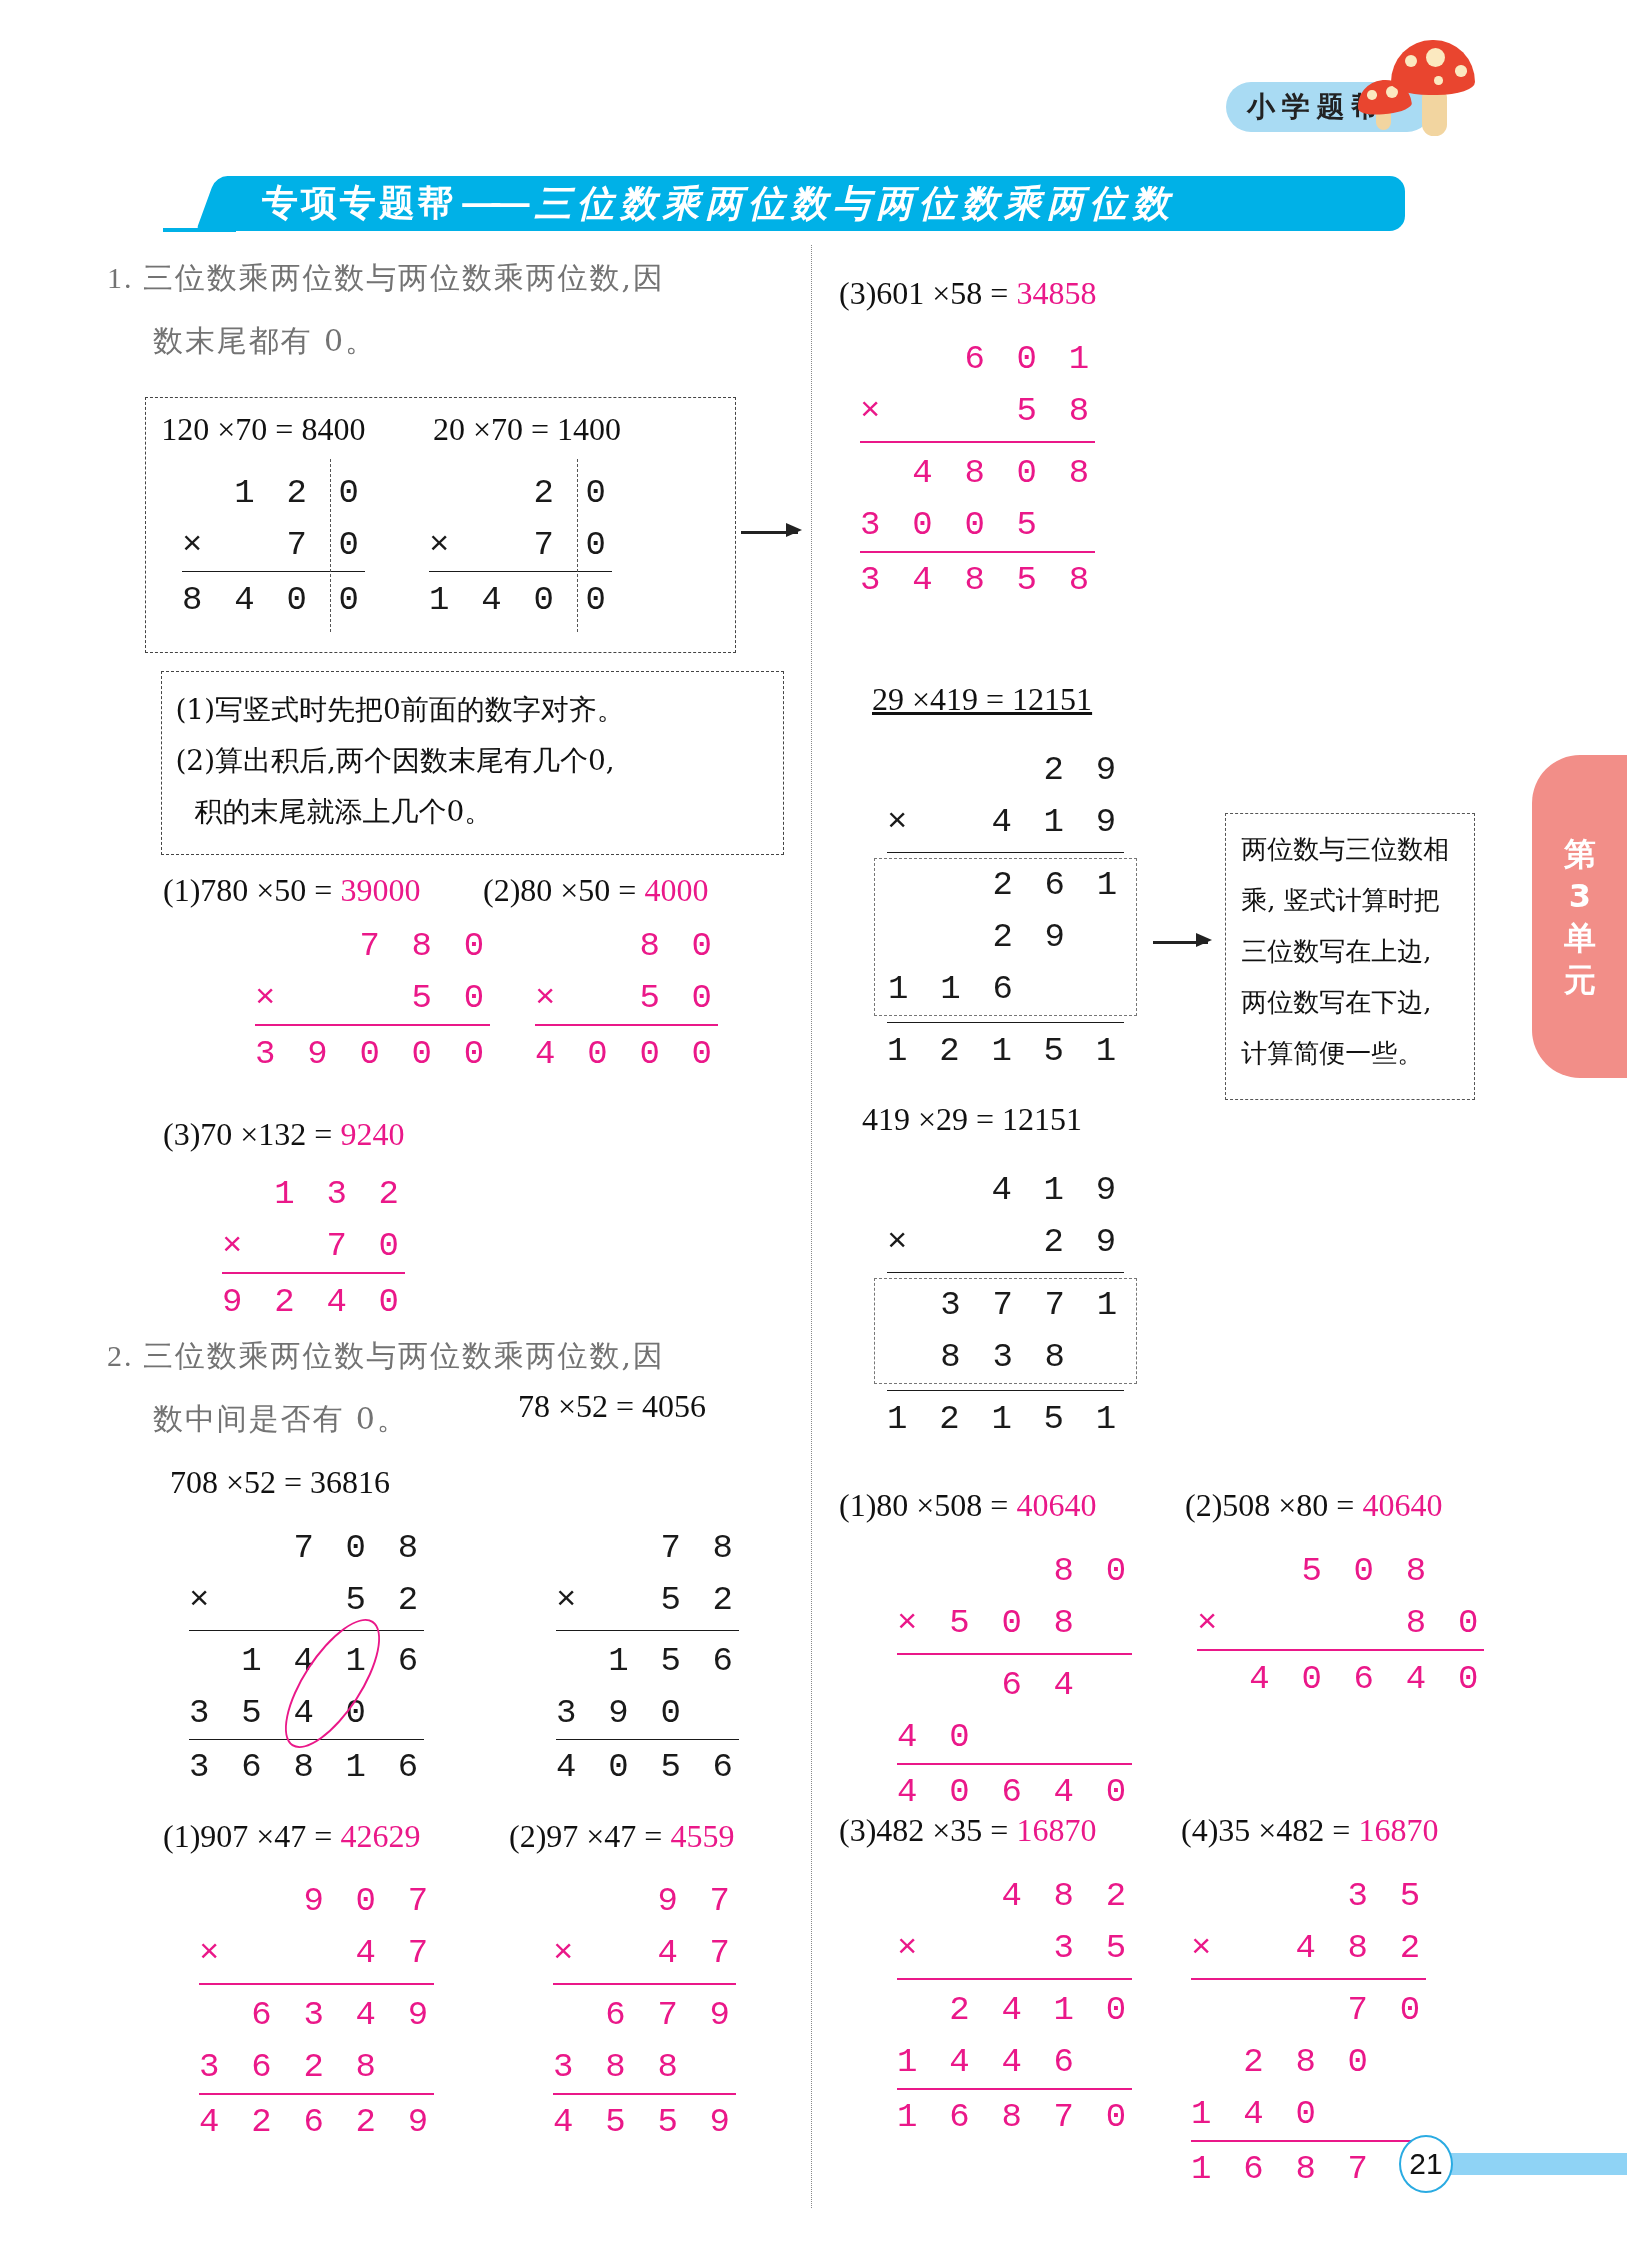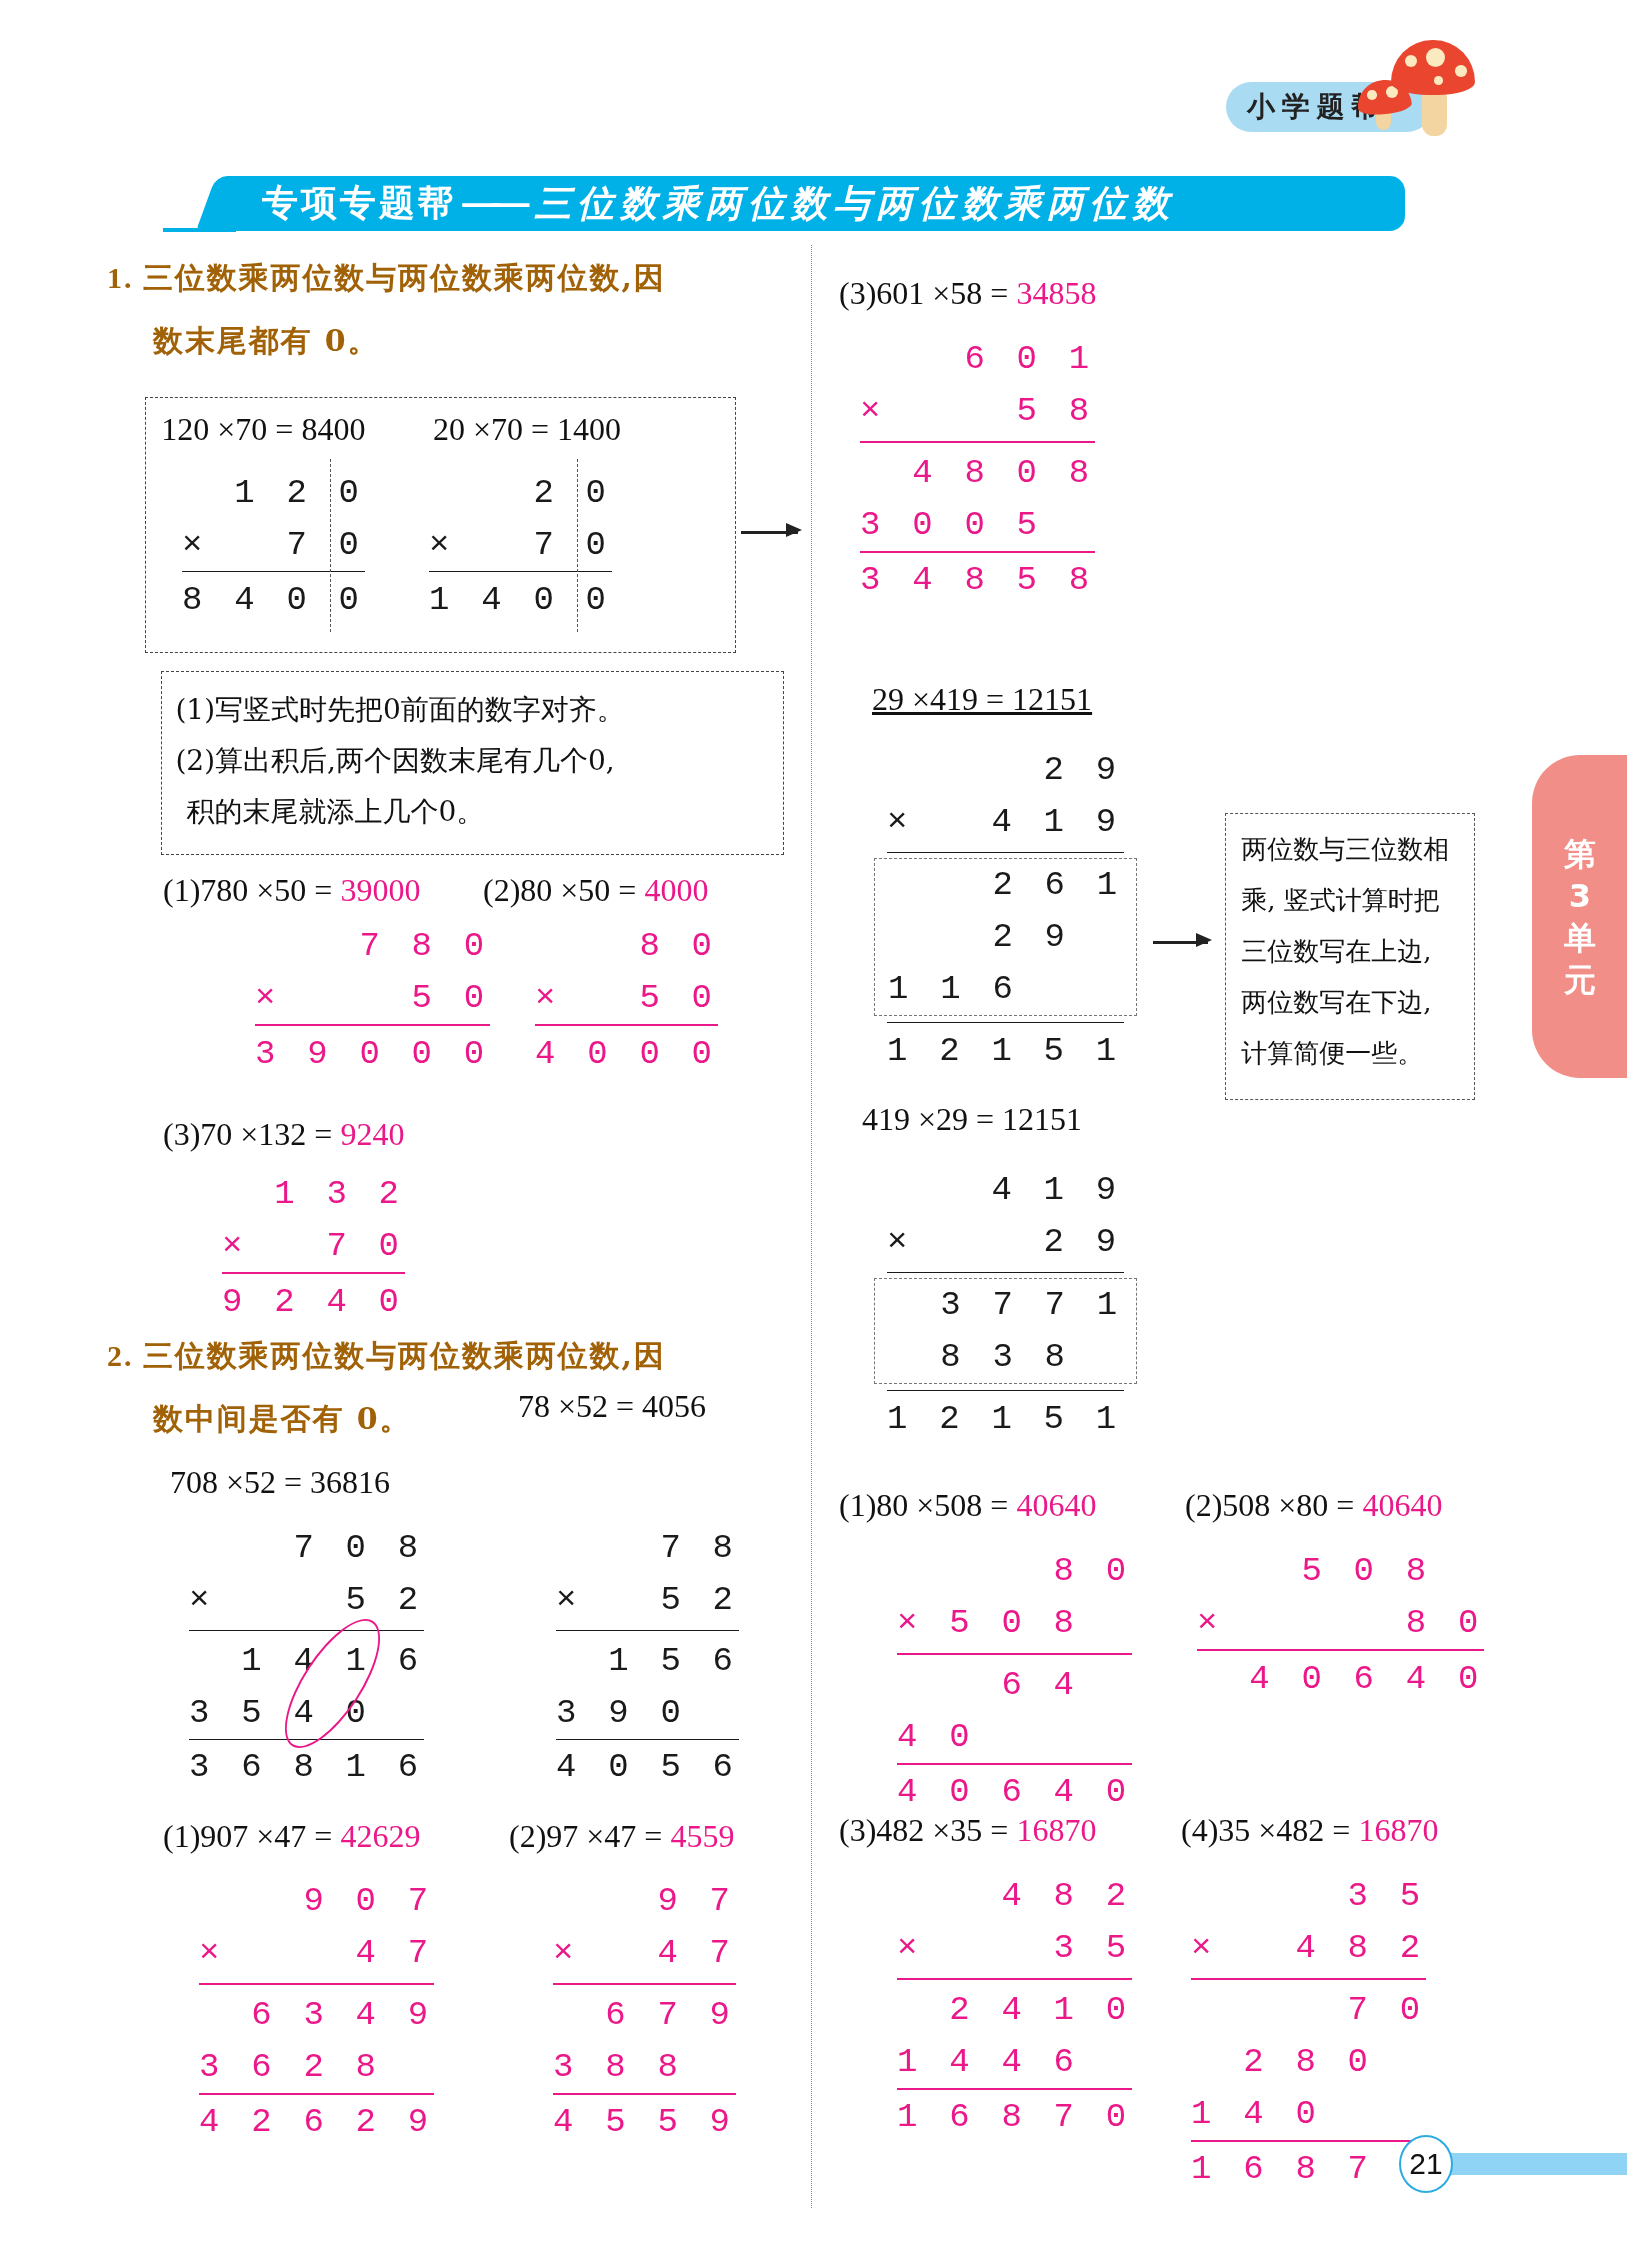--- a/index.html
+++ b/index.html
@@ -33,21 +33,21 @@
 
   
   .page-circle{position:absolute;left:1399px;top:2135px;width:50px;height:54px;background:#fff;border:2.9px solid #2aabe2;
             border-radius:50%;display:flex;align-items:center;justify-content:center;font-size:30px;color:#111;z-index:2;}
   .footer-bar{position:absolute;left:1432px;top:2153px;width:196px;height:22px;background:#8fd3f5;}
 
   
   .divider{position:absolute;left:811px;top:245px;height:1963px;width:0;border-left:1.9px dotted #888;}
 
   
-  .cjk{font-family:"DejaVu Serif","DejaVu Sans",serif;font-size:30px;color:#a16207;letter-spacing:1.9px;white-space:pre;font-weight:bold;}
+  .cjk{font-family:"DejaVu Serif","DejaVu Sans",serif;font-size:30px;color:#737373;letter-spacing:1.9px;white-space:pre;}
   .cjk .num{font-family:"Liberation Serif",serif;margin-right:9.6px;}
   .note-cjk{font-family:"DejaVu Serif","DejaVu Sans",serif;font-size:26px;color:#111;line-height:51px;white-space:pre;}
 
   
   .fx{font-family:"Liberation Serif",serif;font-size:32px;color:#111;white-space:pre;}
   .fx .ans{color:#ea1889;}
 
   
   .vm{position:absolute;font-family:"Liberation Mono",monospace;font-size:34px;letter-spacing:5.7px;
       width:max-content;color:#1a1a1a;}
@@ -126,21 +126,21 @@
       <div class="r">    2 0</div>
       <div class="r">×   7 0</div>
       <div class="r res">1 4 0 0</div>
     </div>
   </div>
   <div class="arr" style="left:741px;top:531px;width:57px;"></div>
 
   <div class="dash-box" style="left:161px;top:671px;width:623px;height:184px;padding:11.5px 13.4px;">
     <div class="note-cjk" style="font-size:28px;">(1)写竖式时先把0前面的数字对齐。</div>
     <div class="note-cjk" style="font-size:28px;">(2)算出积后,两个因数末尾有几个0,</div>
-    <div class="note-cjk" style="font-size:28px;margin-left:11px;">积的末尾就添上几个0。</div>
+    <div class="note-cjk" style="font-size:28px;margin-left:19px;">积的末尾就添上几个0。</div>
   </div>
 
   <div class="fx abs" style="left:163px;top:872px;"><span>(1)780 ×50 = </span><span class="ans">39000</span></div>
   <div class="fx abs" style="left:483px;top:872px;"><span>(2)80 ×50 = </span><span class="ans">4000</span></div>
 
   <div class="vm pink" style="left:237px;top:920px;margin-left:18px;">
     <div class="r">    7 8 0</div>
     <div class="r">×     5 0</div>
     <div class="r res">3 9 0 0 0</div>
   </div>

